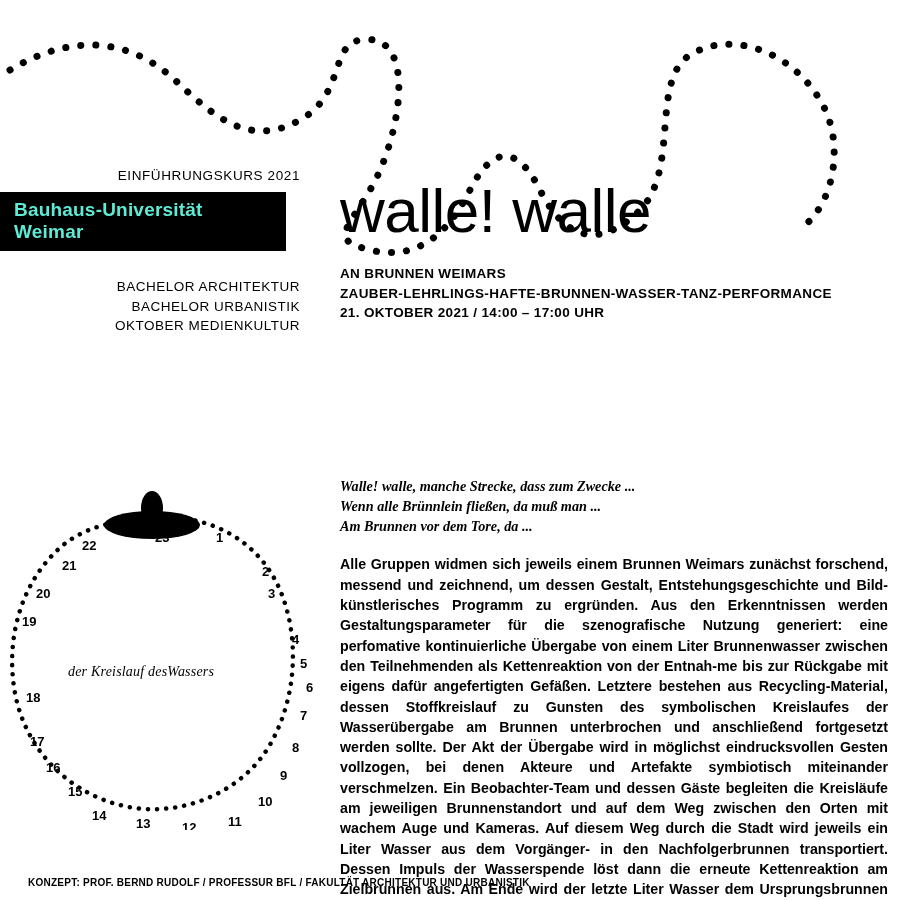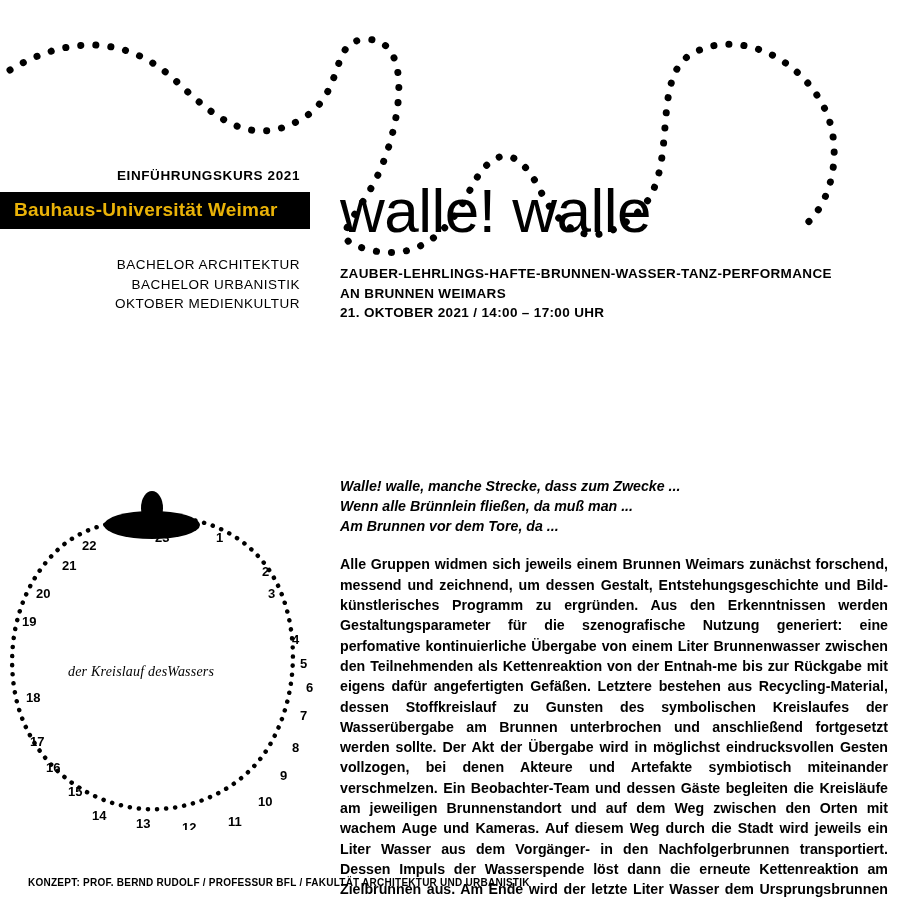--- a/index.html
+++ b/index.html
@@ -34,35 +34,35 @@
   
   .header-left {
     position: absolute;
     left: 0;
     top: 168px;
     width: 312px;
     text-align: right;
   }
   .kicker {
     font-size: 13.5px;
-    font-weight: bold;
+    font-weight: normal;
     letter-spacing: 0.6px;
     padding-right: 12px;
     line-height: 1.2;
   }
   .uni-bar {
     margin-top: 8px;
     background: #000000;
-    color: #eab308;
+    color: #5eead4;
     font-size: 19px;
     font-weight: bold;
     letter-spacing: 0.2px;
     padding: 7px 12px 8px 14px;
     text-align: left;
-    width: 310px;
+    width: 286px;
     box-sizing: border-box;
   }
   .courses {
     margin-top: 26px;
     font-size: 13.5px;
     font-weight: normal;
     letter-spacing: 0.5px;
     line-height: 1.45;
     padding-right: 12px;
   }
@@ -112,21 +112,21 @@
     position: absolute;
     left: 340px;
     top: 476px;
     width: 548px;
   }
   .verse {
     font-size: 14.2px;
     font-style: italic;
     font-weight: bold;
     line-height: 1.42;
-    font-family: Liberation Sans, sans-serif;
+    font-family: Liberation Serif, serif;
     margin-bottom: 18px;
   }
   .verse div { white-space: nowrap; }
   .para {
     font-size: 14.2px;
     font-weight: bold;
     line-height: 1.43;
     text-align: justify;
     margin: 0 0 0 0;
   }
@@ -159,22 +159,22 @@
     <div class="courses">
       <div>BACHELOR ARCHITEKTUR</div>
       <div>BACHELOR URBANISTIK</div>
       <div>OKTOBER MEDIENKULTUR</div>
     </div>
   </div>
 
   <div class="title-block">
     <div class="main-title">walle! walle</div>
     <div class="subtitle">
+      <div>AN BRUNNEN WEIMARS</div>
       <div>ZAUBER-LEHRLINGS-HAFTE-BRUNNEN-WASSER-TANZ-PERFORMANCE</div>
-      <div>AN BRUNNEN WEIMARS</div>
       <div>21. OKTOBER 2021 / 14:00 – 17:00 UHR</div>
     </div>
   </div>
 
   <div class="diagram">
     <svg width="330" height="360" viewBox="0 0 330 360">
 
       <path d="M150 48
                C 210 42, 262 72, 282 125
                C 300 172, 296 232, 268 278

